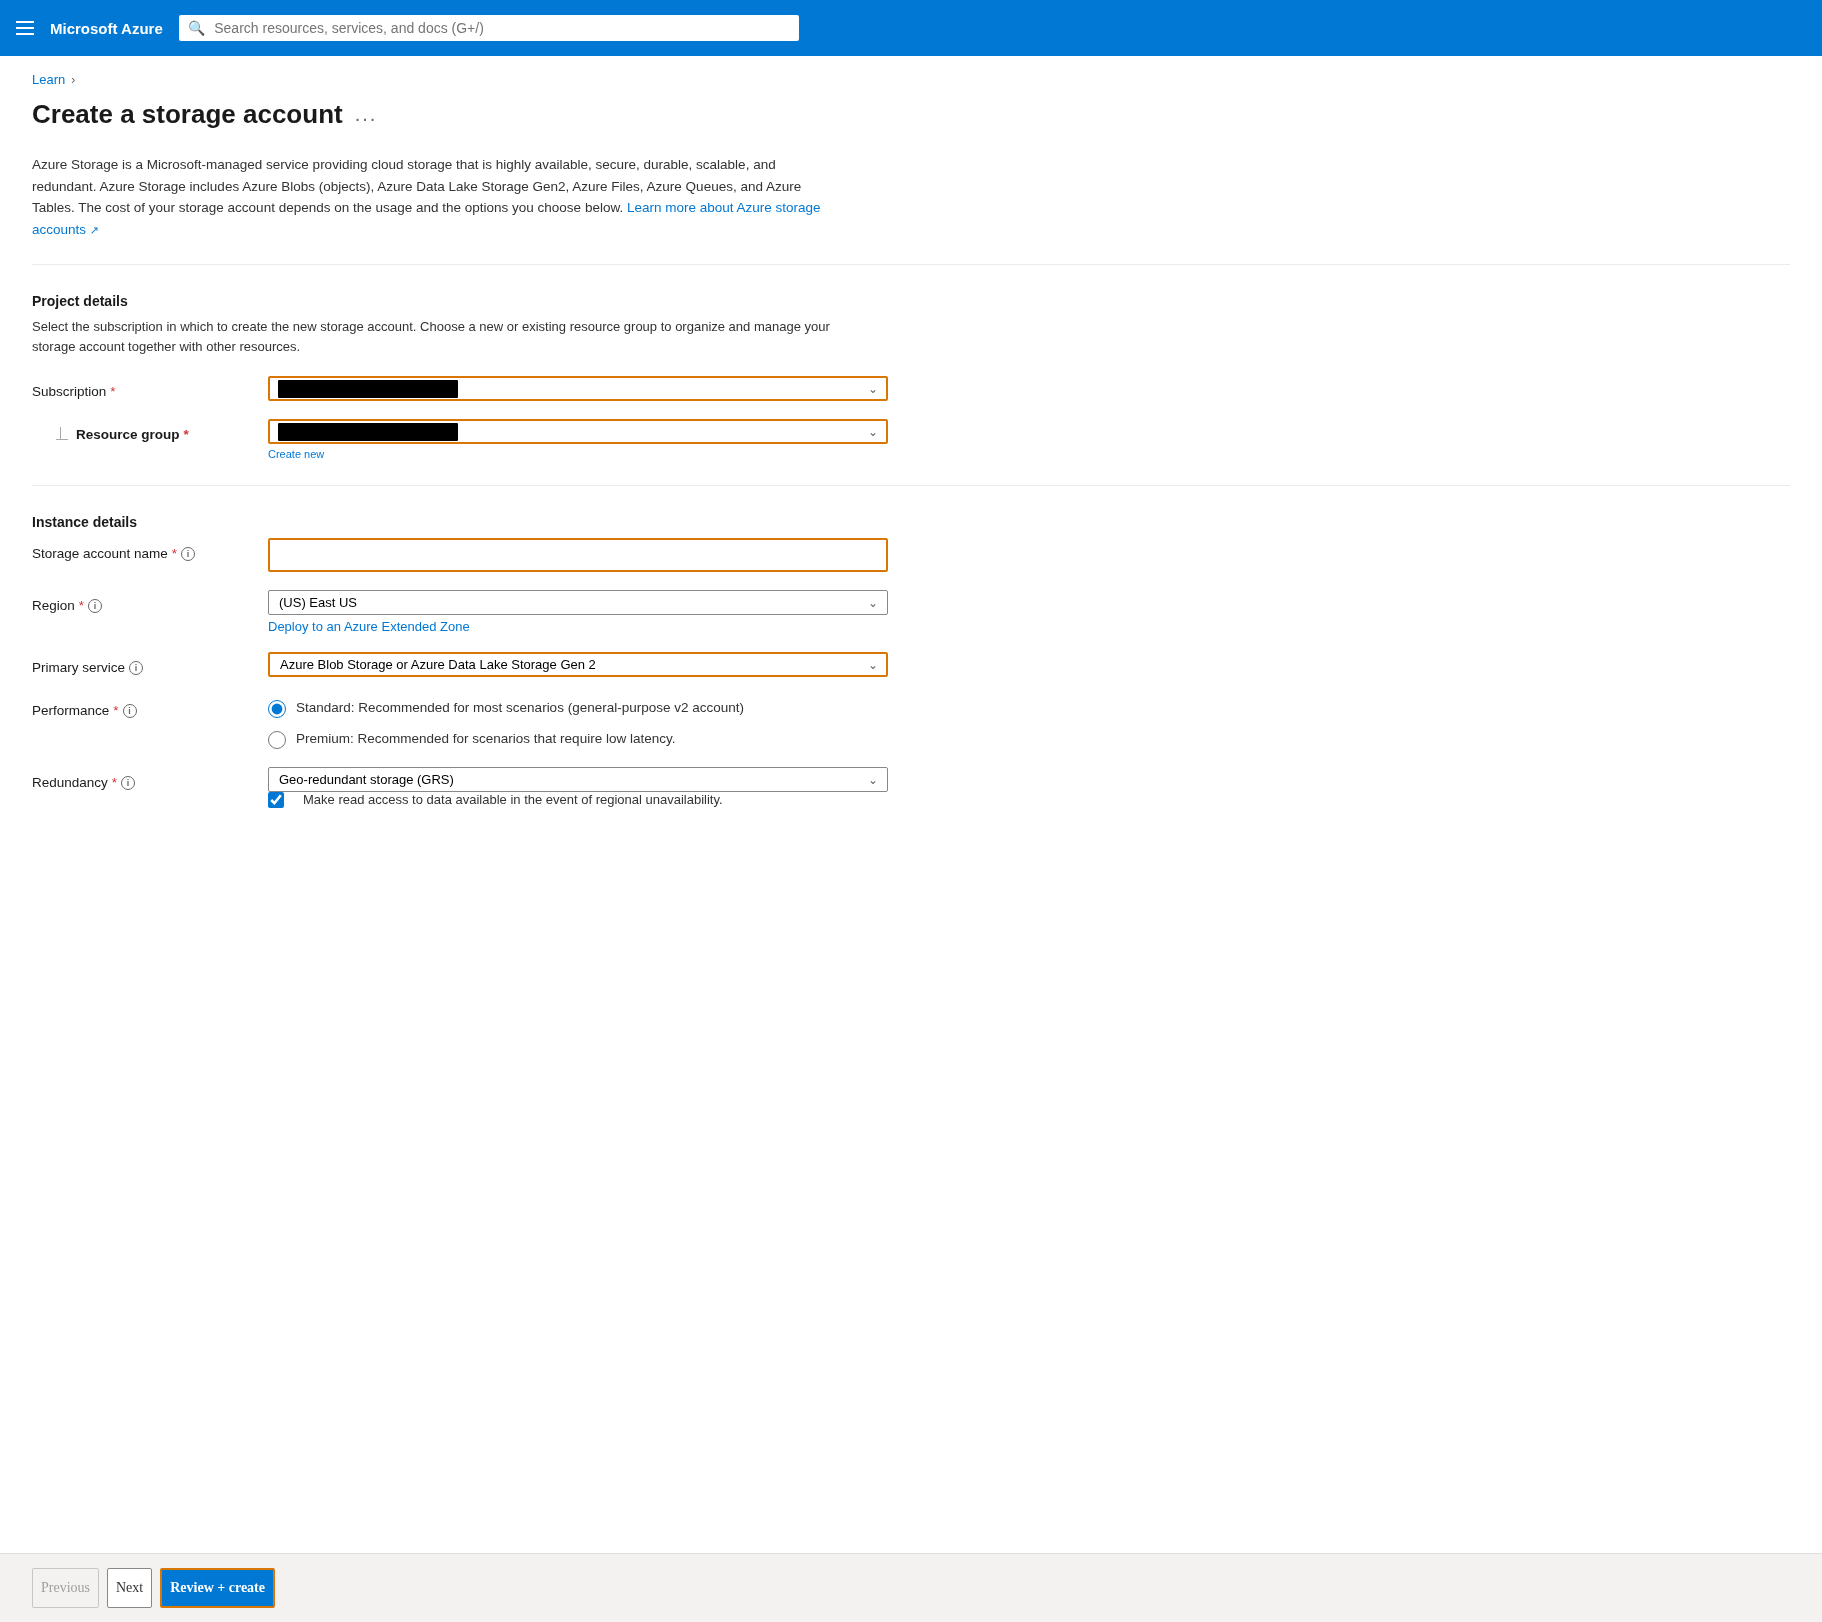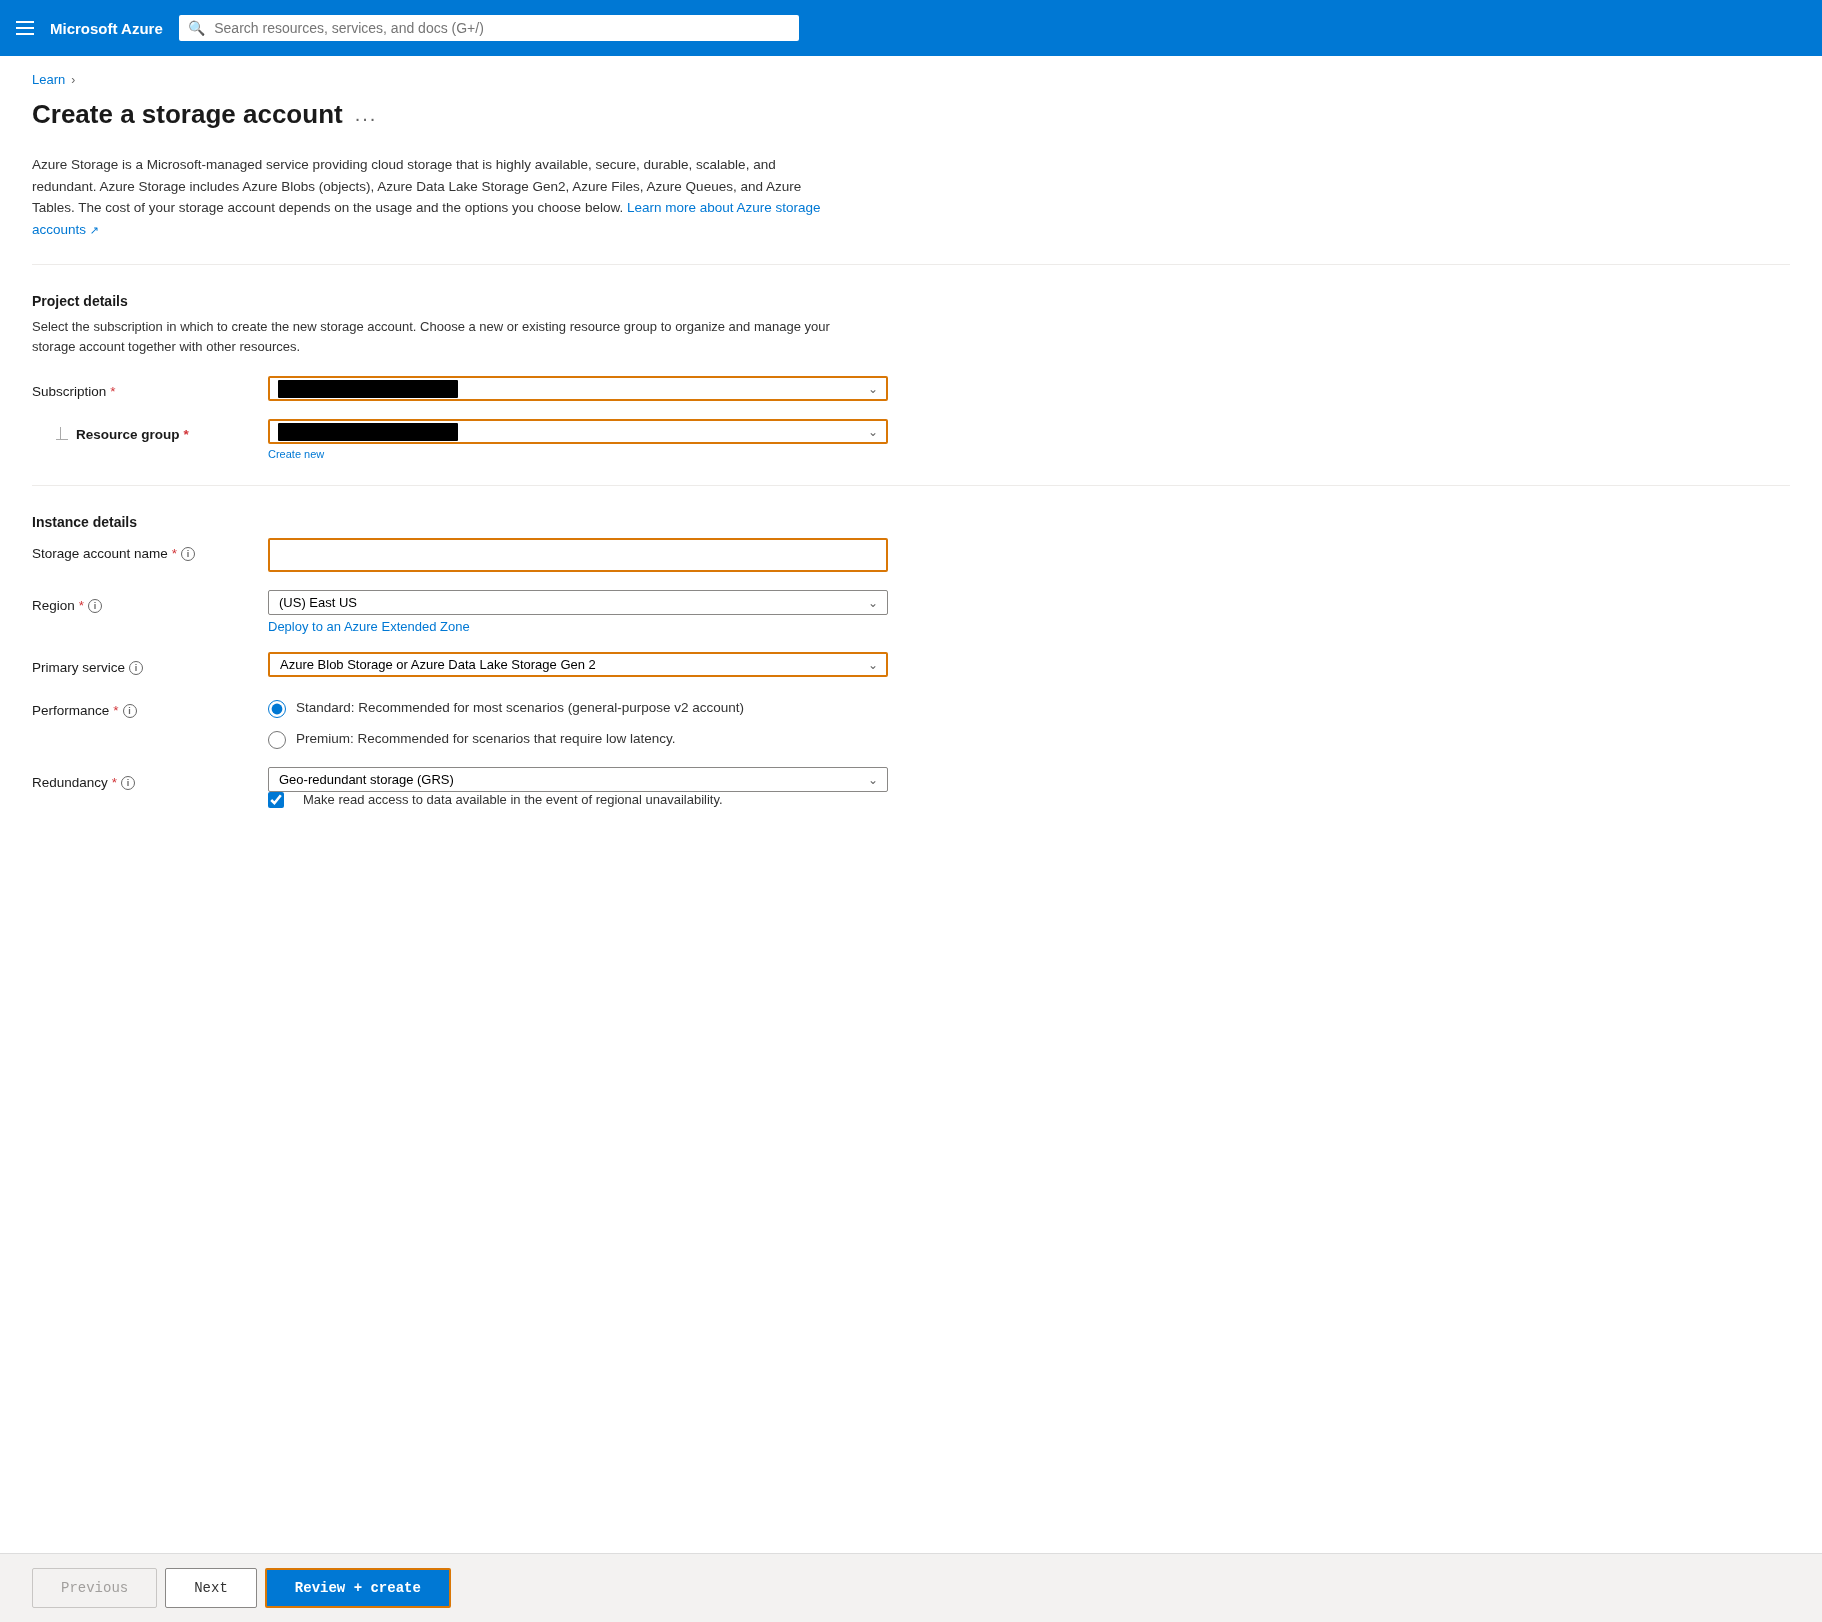--- a/index.html
+++ b/index.html
@@ -311,25 +311,25 @@
       background: #f3f2f1;
       border-top: 1px solid #ddd;
       display: flex;
       align-items: center;
       padding: 14px 32px;
       gap: 8px;
       z-index: 100;
     }
     .btn {
       height: 40px;
-      padding: 0 28px;
+      padding: 0 8px;
       border-radius: 2px;
       font-size: 14px;
       cursor: pointer;
-      font-family: Liberation Mono, monospace;
+      font-family: Liberation Serif, serif;
       border: 1px solid #8a8886;
       background: #fff;
       color: #333;
     }
     .btn-disabled {
       background: #f3f2f1;
       color: #a19f9d;
       border-color: #c8c6c4;
       cursor: default;
     }

